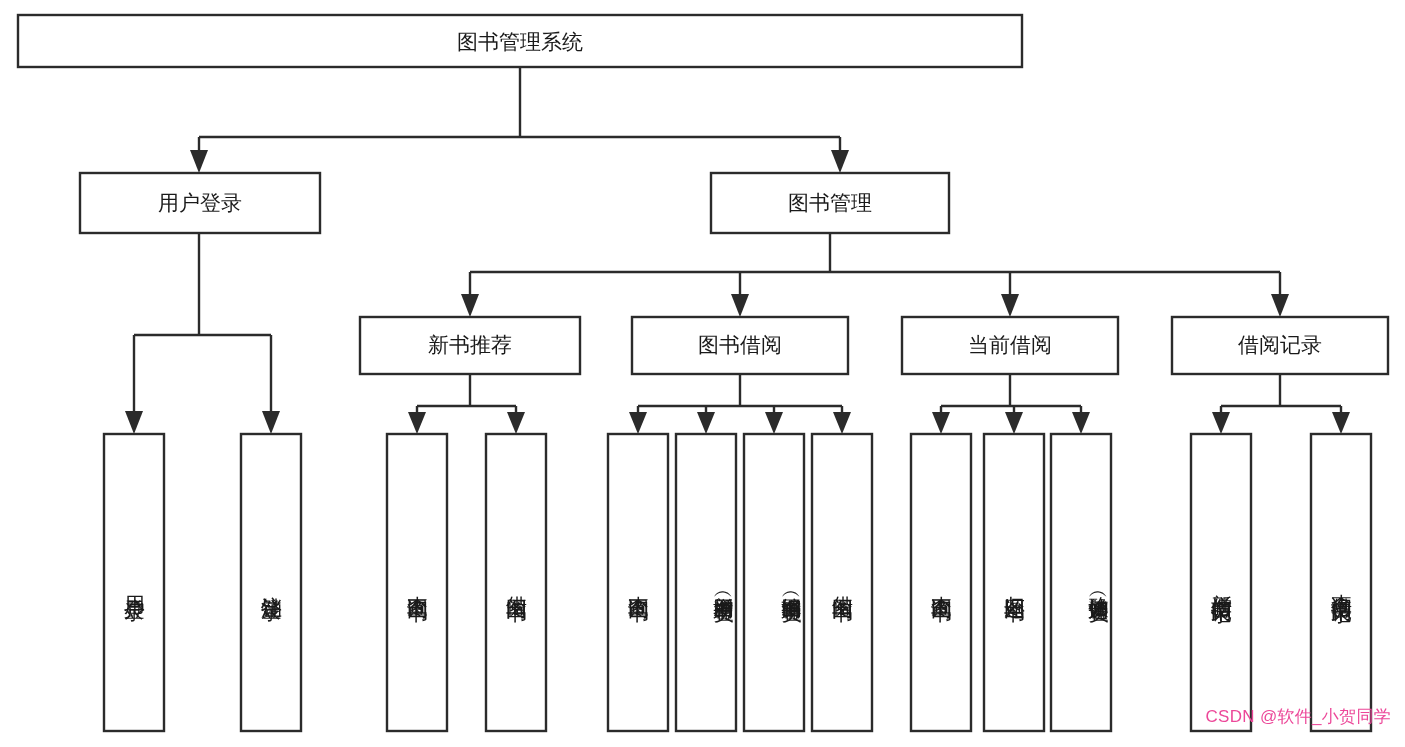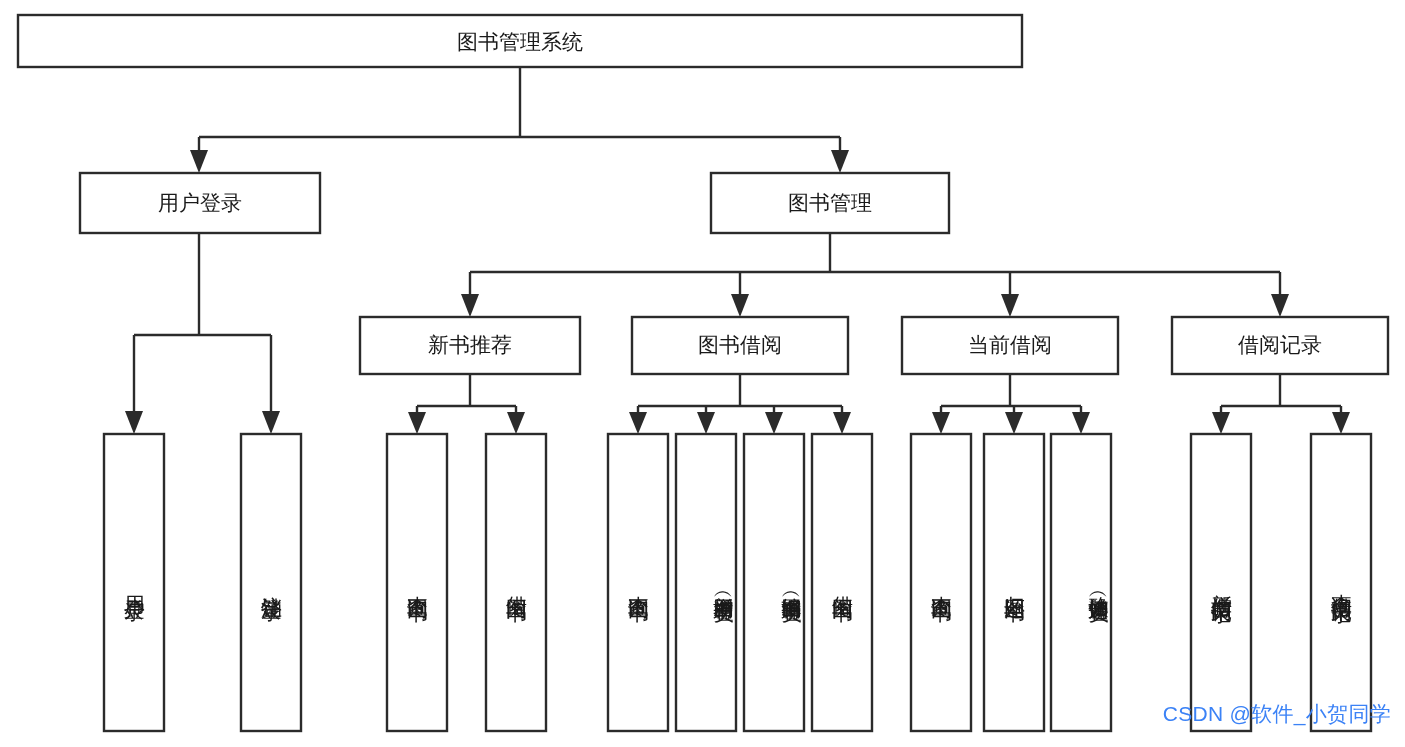--- a/index.html
+++ b/index.html
@@ -46,22 +46,22 @@
   }
   .arrow-head {
     fill: #2b2b2b;
     stroke: none;
   }
   .watermark {
     position: absolute;
     right: 14px;
     bottom: 6px;
     font-family: "Liberation Sans", "DejaVu Sans", sans-serif;
-    font-size: 21px;
-    color: #3b82f6;
+    font-size: 17px;
+    color: #ec4899;
     white-space: nowrap;
     letter-spacing: 0.3px;
     user-select: none;
   }
 </style>
 </head>
 <body>
 
 <div id="diagram-root">
 

